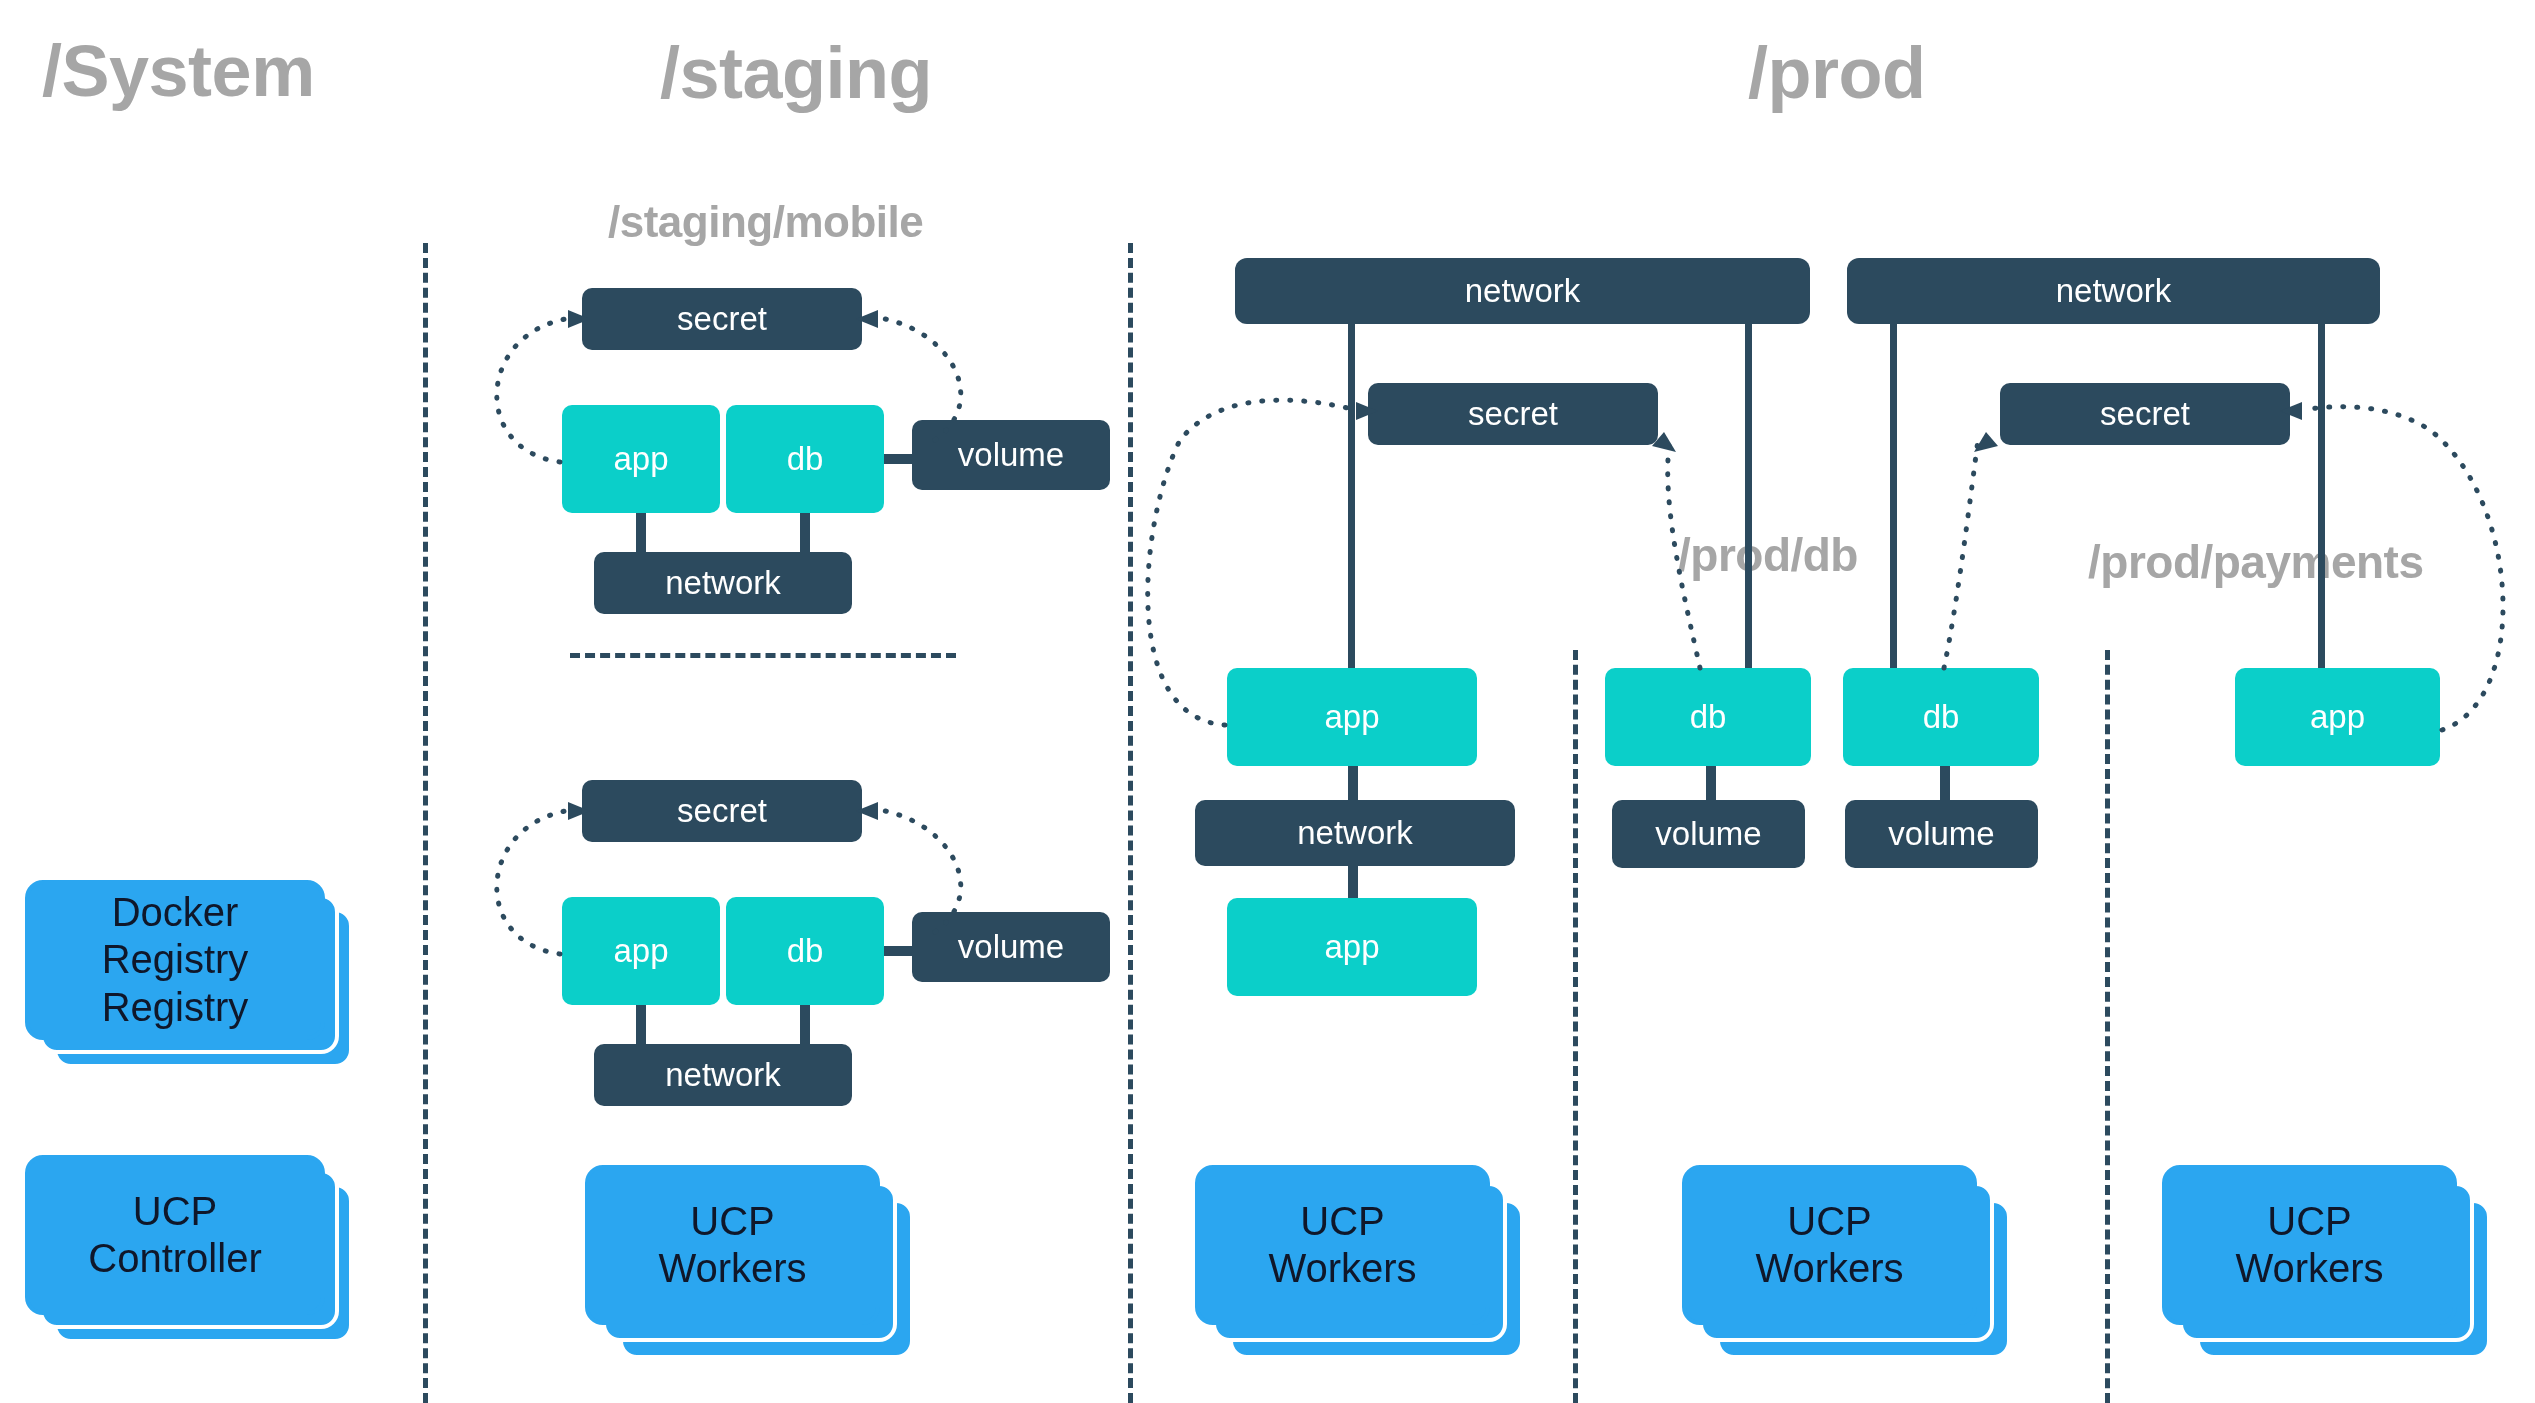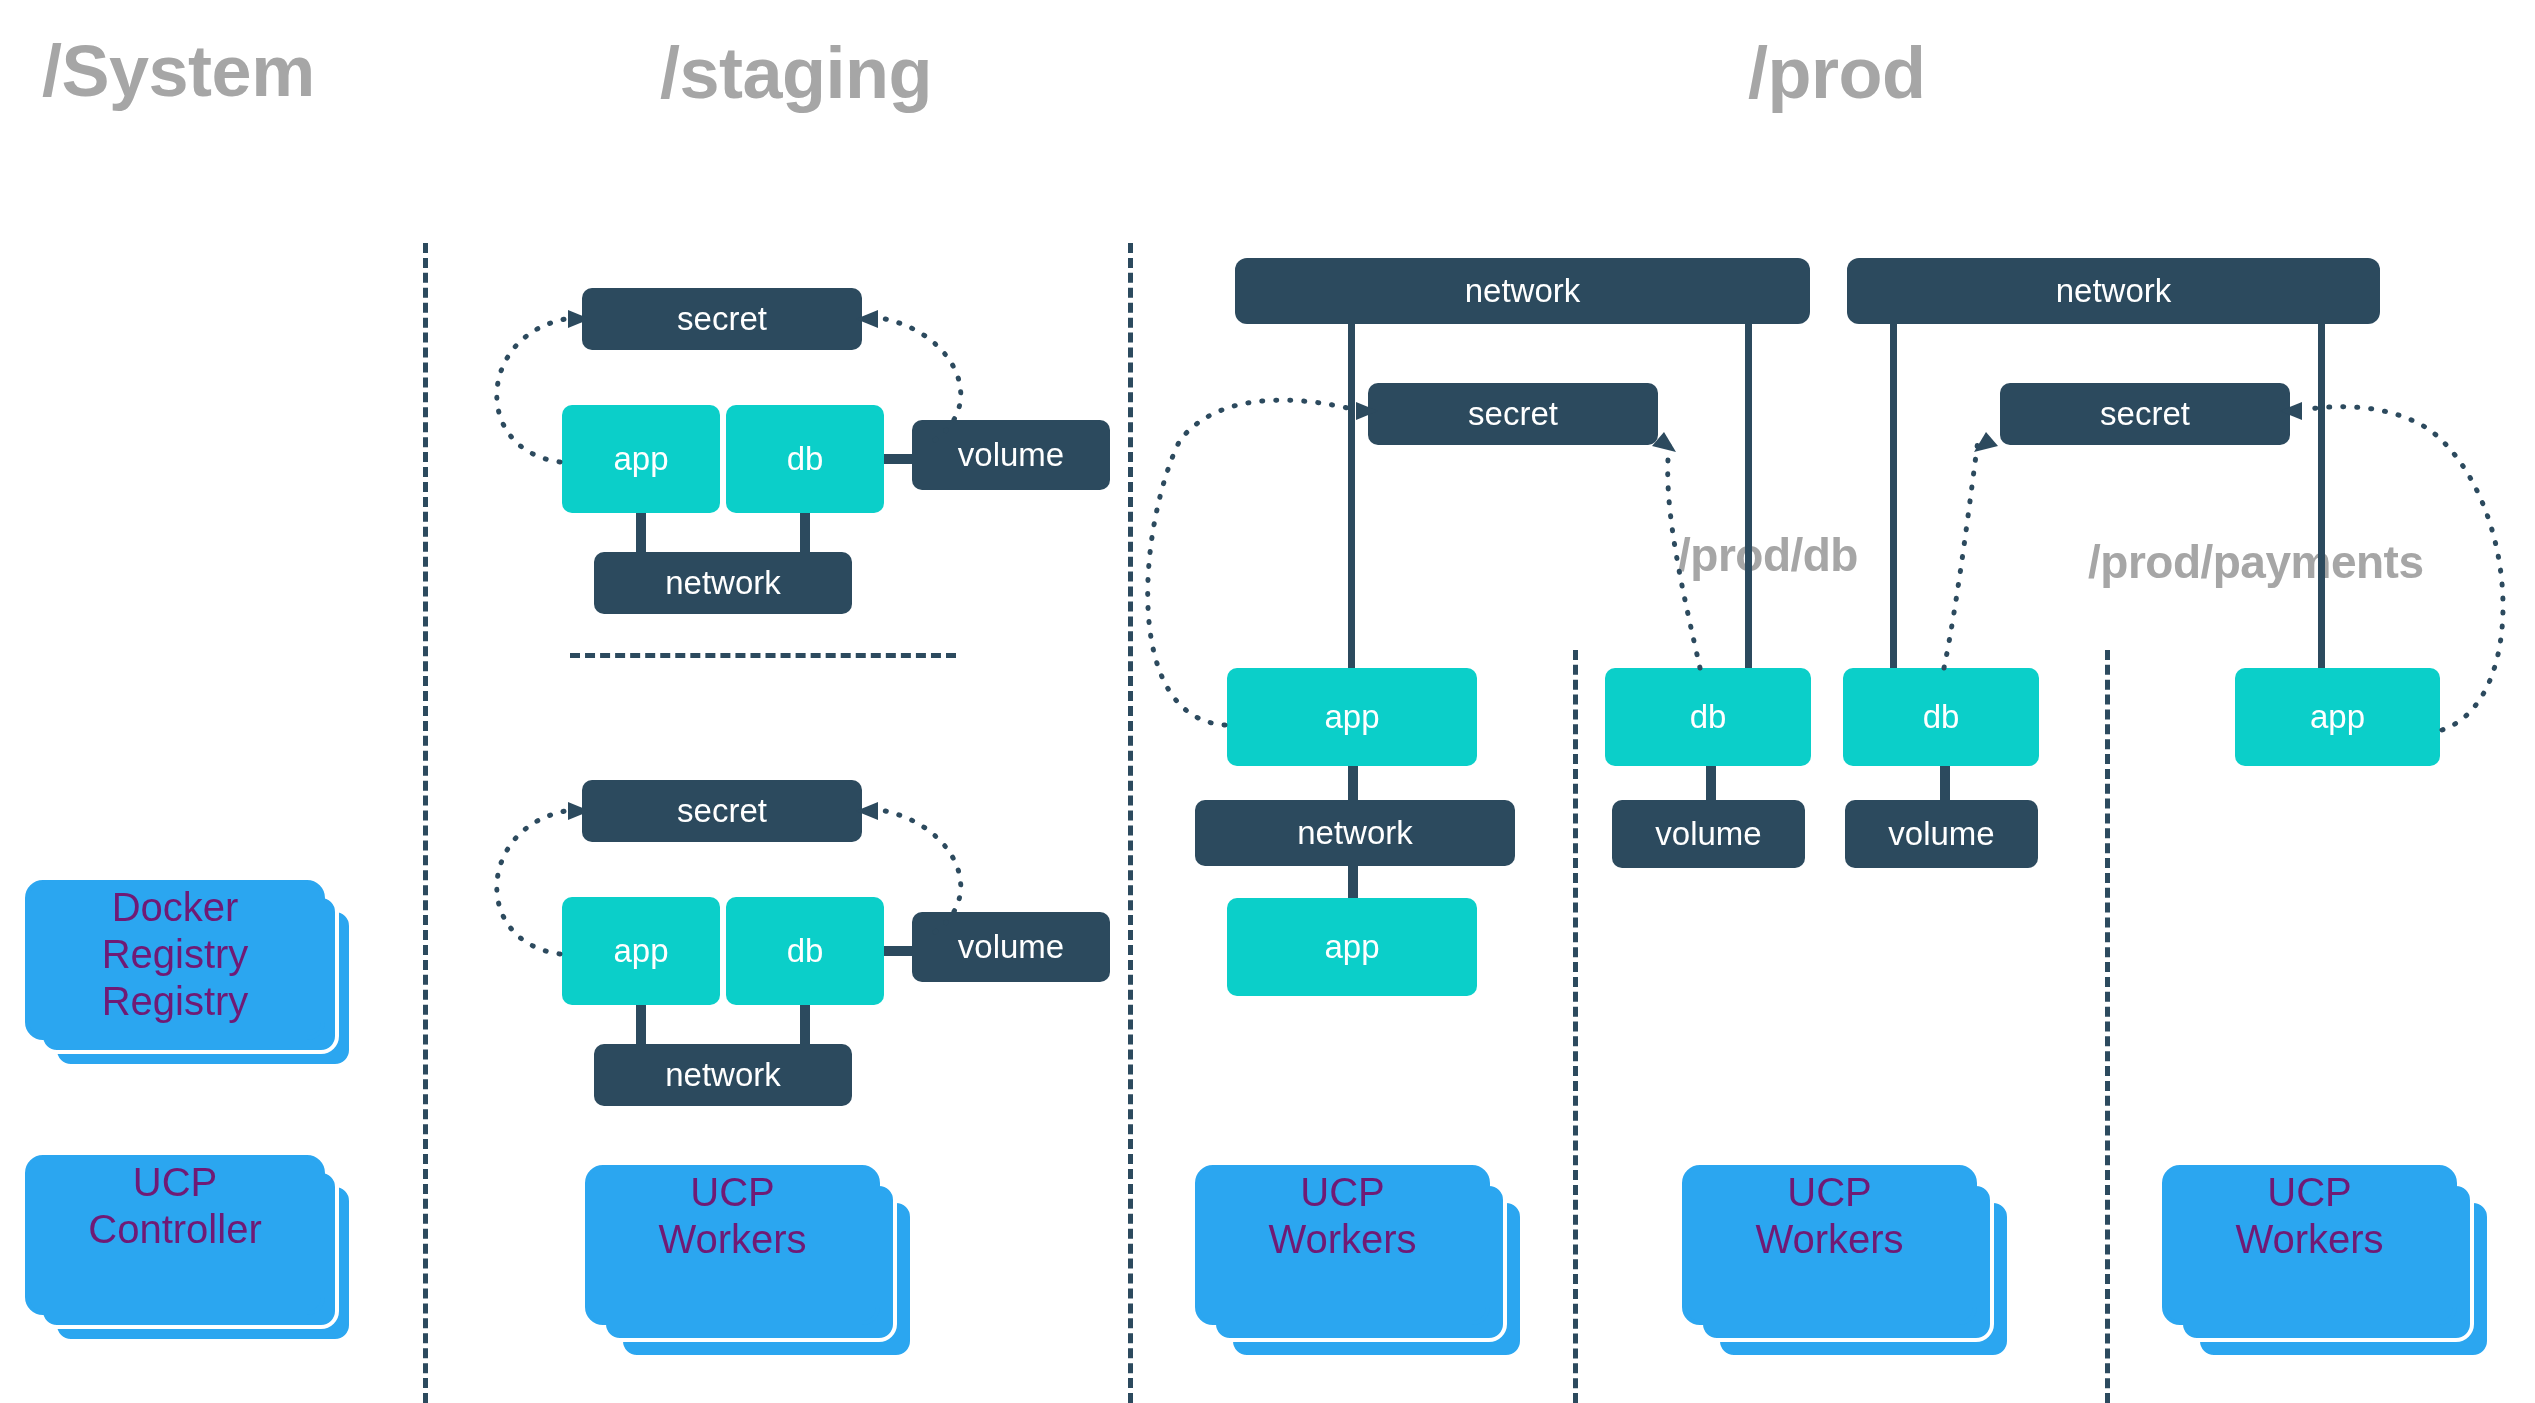--- a/index.html
+++ b/index.html
@@ -76,24 +76,24 @@
   .stack .card {
     position: absolute;
     background: #2ba6f0;
     border-radius: 18px;
     box-sizing: border-box;
   }
   .stack .card.back2 { border: 4px solid #ffffff; }
   .stack .card.back1 { border: 4px solid #ffffff; }
   .stack .card.front {
     display: flex;
-    align-items: flex-start;
+    align-items: center;
     justify-content: center;
     text-align: center;
-    color: #701a75;
+    color: #0f172a;
     line-height: 1.18;
     font-size: 40px;
     border: 4px solid #2ba6f0;
   }
 
   
   #arrows {
     position: absolute;
     left: 0;
     top: 0;
@@ -120,20 +120,21 @@
   <div class="col-title lvl1" style="left:660px; top:32px;">/staging</div>
   <div class="col-title lvl1" style="left:1748px; top:32px;">/prod</div>
 
   <div class="divider-v" style="left:423px; top:243px; height:1160px;"></div>
   <div class="divider-v" style="left:1128px; top:243px; height:1160px;"></div>
   <div class="divider-v" style="left:1573px; top:650px; height:753px;"></div>
   <div class="divider-v" style="left:2105px; top:650px; height:753px;"></div>
 
   <div class="divider-h" style="left:570px; top:653px; width:386px;"></div>
 
+  <div class="col-title lvl2" style="left:608px; top:197px;">/staging/mobile</div>
 
   <div class="box dark" style="left:582px; top:288px; width:280px; height:62px;">secret</div>
 
   <div class="box teal" style="left:562px; top:405px; width:158px; height:108px;">app</div>
   <div class="box teal" style="left:726px; top:405px; width:158px; height:108px;">db</div>
 
   <div class="conn h" style="left:880px; top:454px; width:35px;"></div>
   <div class="box dark" style="left:912px; top:420px; width:198px; height:70px;">volume</div>
 
   <div class="conn v" style="left:636px; top:510px; height:45px;"></div>

